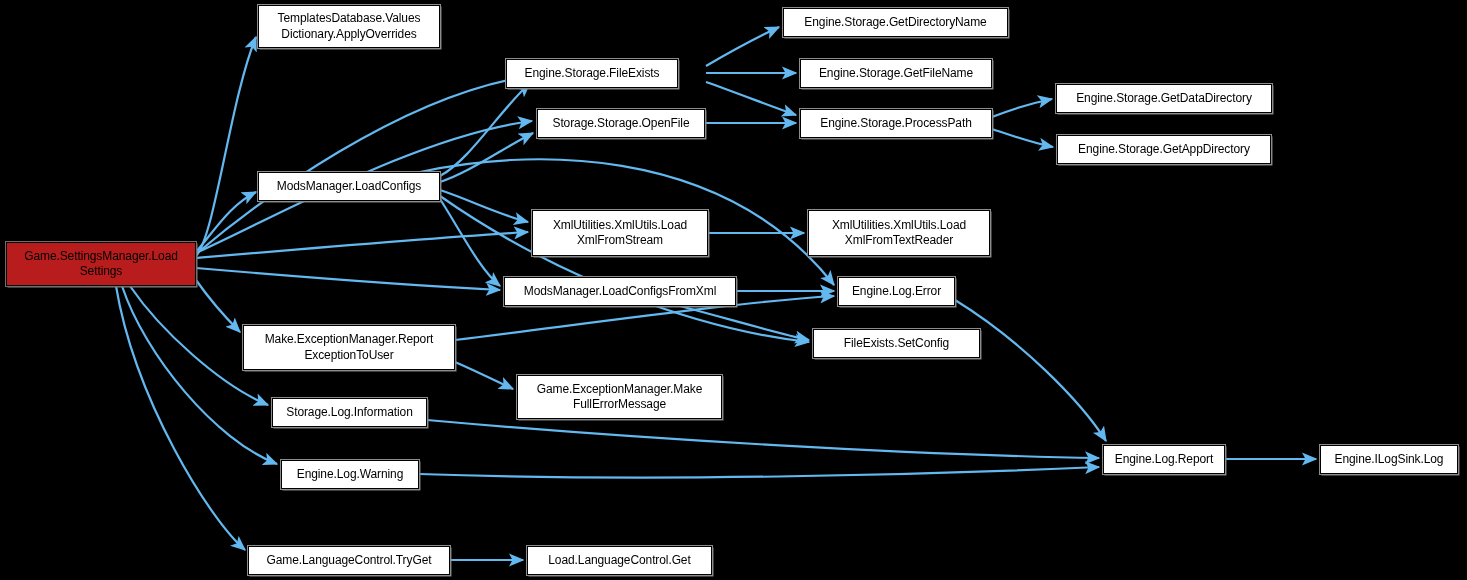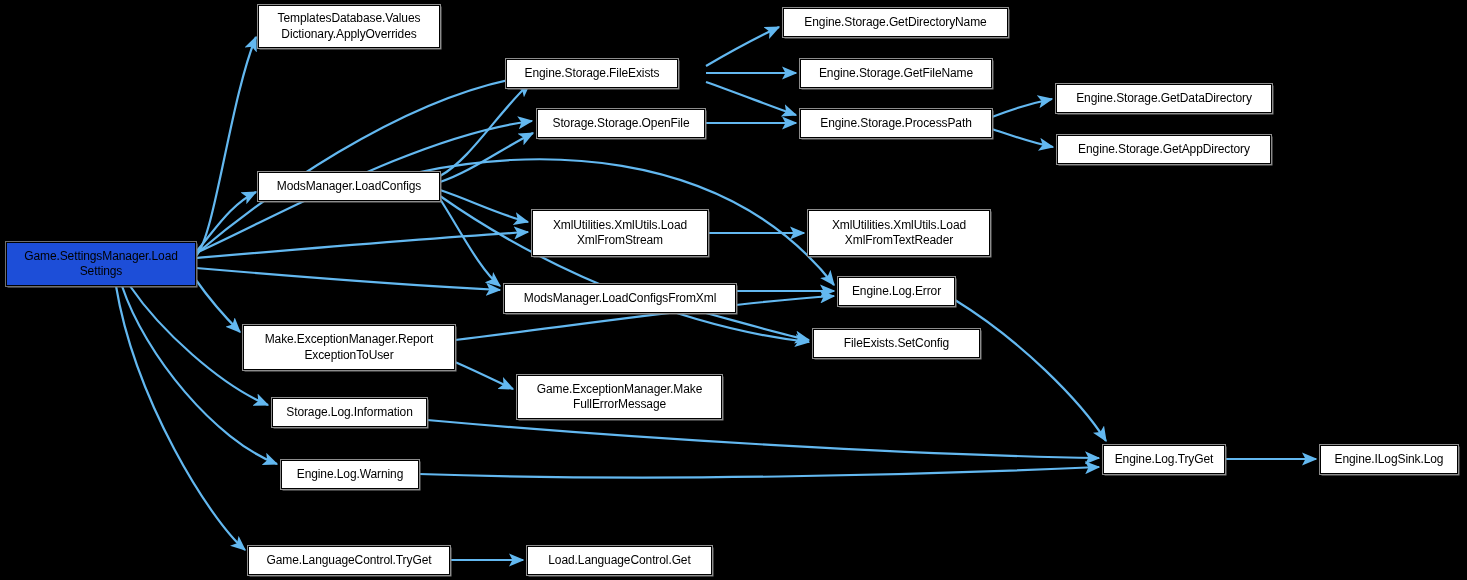--- a/index.html
+++ b/index.html
@@ -35,21 +35,21 @@
     justify-content: center;
     text-align: center;
     color: #000000;
     font-size: 12px;
     line-height: 15.5px;
     letter-spacing: -0.1px;
     white-space: pre-line;
     z-index: 2;
   }
   .gnode.root {
-    background: #1d4ed8;
+    background: #b91c1c;
     border: 1px solid #000000;
     outline: 1px solid #6f6f6f;
   }
   .gnode .lbl {
     display: block;
     padding: 0 4px;
     white-space: pre-line;
   }
 </style>
 </head>
@@ -107,27 +107,27 @@
       <div class="gnode" style="left: 800px; top: 59px; width: 192px; height: 29px;"><span class="lbl">Engine.Storage.GetFileName</span></div>
       <div class="gnode" style="left: 537px; top: 109px; width: 168px; height: 29px;"><span class="lbl">Storage.Storage.OpenFile</span></div>
       <div class="gnode" style="left: 800px; top: 109px; width: 192px; height: 29px;"><span class="lbl">Engine.Storage.ProcessPath</span></div>
       <div class="gnode" style="left: 1056px; top: 84px; width: 216px; height: 29px;"><span class="lbl">Engine.Storage.GetDataDirectory</span></div>
       <div class="gnode" style="left: 1057px; top: 135px; width: 214px; height: 29px;"><span class="lbl">Engine.Storage.GetAppDirectory</span></div>
       <div class="gnode" style="left: 258px; top: 172px; width: 182px; height: 29px;"><span class="lbl">ModsManager.LoadConfigs</span></div>
       <div class="gnode" style="left: 532px; top: 210px; width: 176px; height: 46px;"><span class="lbl">XmlUtilities.XmlUtils.Load
 XmlFromStream</span></div>
       <div class="gnode" style="left: 808px; top: 210px; width: 182px; height: 46px;"><span class="lbl">XmlUtilities.XmlUtils.Load
 XmlFromTextReader</span></div>
-      <div class="gnode" style="left: 504px; top: 284px; width: 232px; height: 29px;"><span class="lbl">ModsManager.LoadConfigsFromXml</span></div>
+      <div class="gnode" style="left: 504px; top: 277px; width: 232px; height: 29px;"><span class="lbl">ModsManager.LoadConfigsFromXml</span></div>
       <div class="gnode" style="left: 838px; top: 277px; width: 117px; height: 29px;"><span class="lbl">Engine.Log.Error</span></div>
       <div class="gnode" style="left: 813px; top: 329px; width: 167px; height: 29px;"><span class="lbl">FileExists.SetConfig</span></div>
       <div class="gnode" style="left: 243px; top: 325px; width: 212px; height: 45px;"><span class="lbl">Make.ExceptionManager.Report
 ExceptionToUser</span></div>
       <div class="gnode" style="left: 517px; top: 375px; width: 205px; height: 44px;"><span class="lbl">Game.ExceptionManager.Make
 FullErrorMessage</span></div>
       <div class="gnode" style="left: 272px; top: 398px; width: 155px; height: 29px;"><span class="lbl">Storage.Log.Information</span></div>
       <div class="gnode" style="left: 281px; top: 460px; width: 138px; height: 29px;"><span class="lbl">Engine.Log.Warning</span></div>
-      <div class="gnode" style="left: 1103px; top: 445px; width: 122px; height: 29px;"><span class="lbl">Engine.Log.TryGet</span></div>
+      <div class="gnode" style="left: 1103px; top: 445px; width: 122px; height: 29px;"><span class="lbl">Engine.Log.Report</span></div>
       <div class="gnode" style="left: 1320px; top: 445px; width: 138px; height: 29px;"><span class="lbl">Engine.ILogSink.Log</span></div>
       <div class="gnode" style="left: 248px; top: 546px; width: 202px; height: 29px;"><span class="lbl">Game.LanguageControl.TryGet</span></div>
       <div class="gnode" style="left: 527px; top: 546px; width: 185px; height: 29px;"><span class="lbl">Load.LanguageControl.Get</span></div>
     </div>
 </div>
 
 </body></html>

